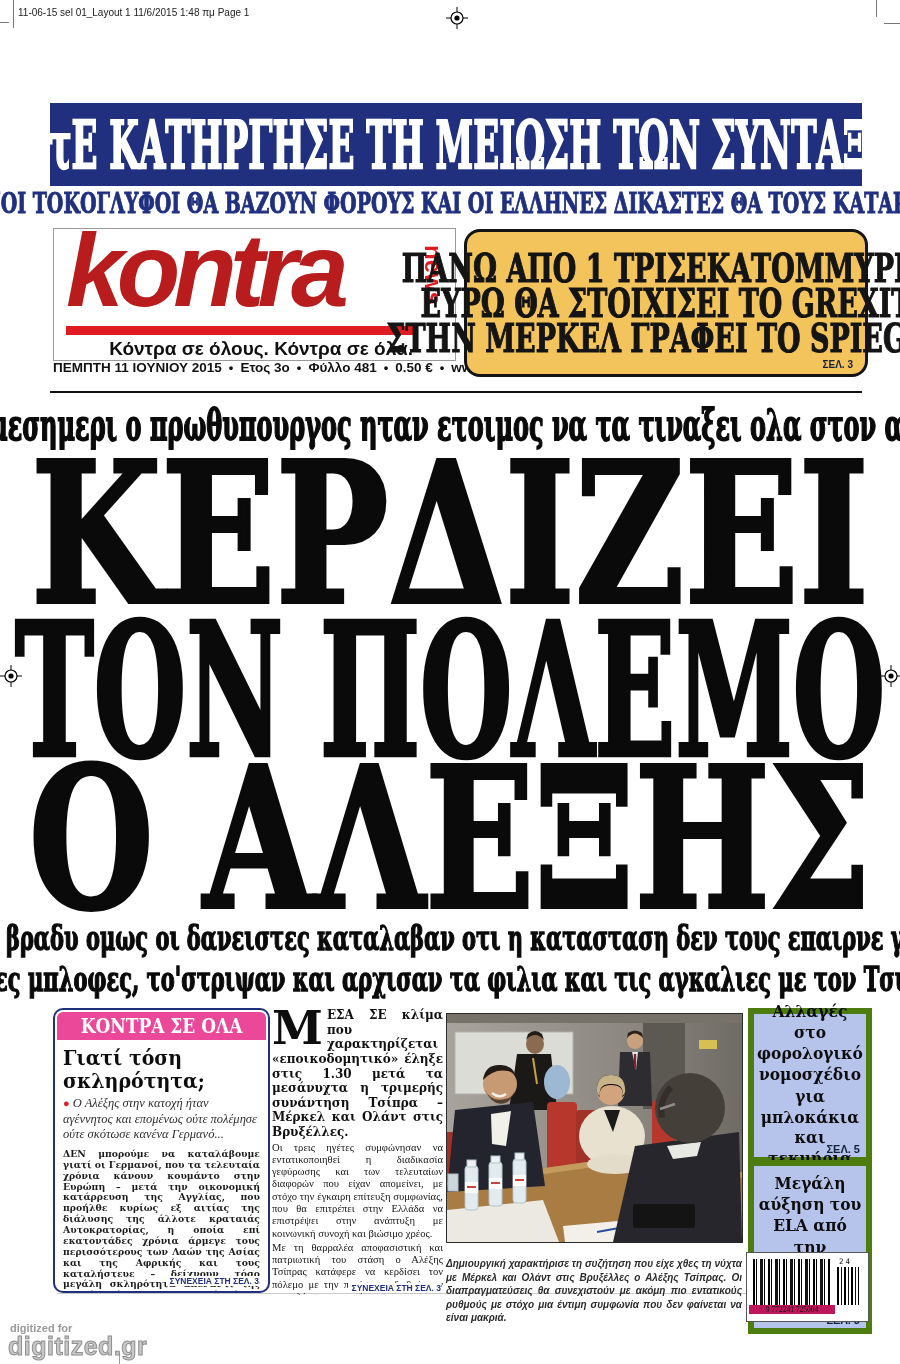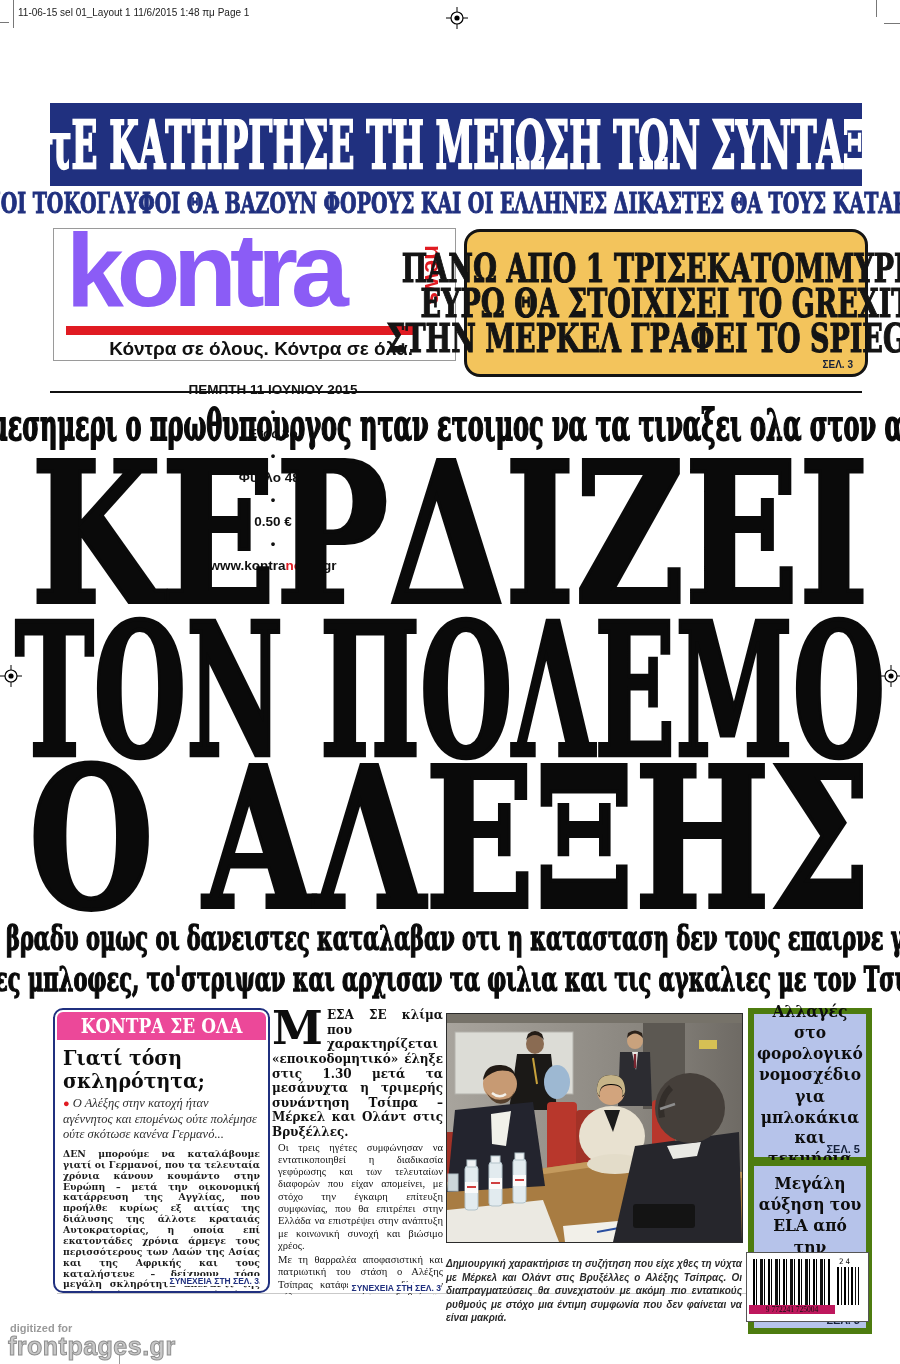--- a/index.html
+++ b/index.html
@@ -21,29 +21,29 @@
   .banner{left:50px;top:103px;width:812px;height:83px;background:#20307f;}
   .banner .cond{font-family:"DejaVu Serif",serif;font-weight:bold;font-size:34px;color:#fff;
         transform:scale(1.0,1.95);-webkit-text-stroke:1.2px #fff;}
   .subhead{left:44px;top:186px;width:812px;height:32px;}
   .subhead .cond{font-family:"DejaVu Serif",serif;font-weight:bold;font-size:19px;color:#20307f;
         transform:scale(1.0,1.5);-webkit-text-stroke:0.7px #20307f;}
 
   
   .logobox{left:53px;top:228px;width:401px;height:131px;border:1px solid #9a9a9a;background:#fff;}
   .logotext{position:absolute;left:12px;top:-16px;font-family:"Liberation Sans",sans-serif;
-        font-weight:bold;font-size:104px;letter-spacing:-7px;color:#8b5cf6;line-height:1.1;}
+        font-weight:bold;font-size:104px;letter-spacing:-7px;color:#b91c1c;line-height:1.1;font-style:italic;}
   .logonews{position:absolute;right:8px;top:16px;writing-mode:vertical-rl;
         font-family:"Liberation Sans",sans-serif;font-weight:bold;font-size:24px;color:#e01b22;}
   .redbar{position:absolute;left:12px;right:42px;top:97px;height:9px;background:#e01b22;}
   .tagline{position:absolute;right:42px;top:109px;font-family:"Liberation Sans",sans-serif;
         font-weight:bold;font-size:19px;color:#101010;}
-  .dateline{left:53px;top:382px;width:440px;height:20px;display:flex;align-items:center;gap:7px;
+  .dateline{left:53px;top:357px;width:440px;height:20px;display:flex;align-items:center;gap:7px;
         font-family:"Liberation Sans",sans-serif;font-size:13.5px;font-weight:bold;color:#111;
-        white-space:nowrap;flex-direction:column;}
+        white-space:nowrap;}
   .dateline .dot{font-size:13px;color:#111;}
   .site-mid{color:#e01b22;}
 
   
   .yellowbox{left:464px;top:229px;width:398px;height:142px;background:#f3c45c;border:3px solid #141414;
         border-radius:16px;display:flex;flex-direction:column;align-items:center;justify-content:center;gap:4px;}
   .yellowbox .cond{font-family:"DejaVu Serif",serif;font-weight:bold;font-size:27px;color:#141414;
         transform:scale(1.0,1.45);-webkit-text-stroke:0.8px #141414;}
   .yellowref{position:absolute;right:12px;bottom:4px;font-family:"Liberation Sans",sans-serif;
         font-weight:bold;font-size:10px;color:#14203a;}
@@ -86,21 +86,21 @@
         color:#1c1c1c;text-align:justify;margin:0 0 3px 0;}
   .leftbox-cont{position:absolute;right:9px;bottom:5px;font-family:"Liberation Sans",sans-serif;
         font-weight:bold;font-size:8.5px;color:#20307f;background:#fff;padding-left:4px;}
 
   
   .midcol{left:272px;top:1008px;width:171px;height:287px;overflow:hidden;}
   .dropcap{float:left;font-family:"DejaVu Serif",serif;font-weight:bold;font-size:46px;line-height:36px;
         margin:2px 4px 0 0;color:#0d0d0d;}
   .mid-lead{font-family:"DejaVu Serif",serif;font-weight:bold;font-size:12px;line-height:1.22;
         color:#101010;text-align:justify;margin:0;}
-  .mid-p{font-size:10.6px;line-height:1.16;color:#141414;text-align:justify;margin:2px 0 0 6px;}
+  .mid-p{font-size:10.6px;line-height:1.16;color:#141414;text-align:justify;margin:2px 0 0 0;}
   .mid-cont{position:absolute;right:2px;bottom:2px;font-family:"Liberation Sans",sans-serif;
         font-weight:bold;font-size:8.5px;color:#20307f;background:#fff;padding-left:4px;}
 
   
   .photo{left:446px;top:1013px;width:295px;height:228px;border:1px solid #2b2b2b;overflow:hidden;}
   .caption{left:446px;top:1247px;width:296px;font-family:"Liberation Sans",sans-serif;
         font-style:italic;font-weight:bold;font-size:10px;line-height:1.35;color:#2b2b2b;text-align:justify;}
 
   
   .sidebox{background:#b6c3ea;border:6px solid #4d7c0f;display:flex;align-items:center;justify-content:center;
@@ -330,15 +330,15 @@
   </div>
 
   <div class="abs barcodebox">
     <div class="bars-main"></div>
     <div class="bars-ean"></div>
     <div class="barcode-digits">9 772241 725004</div>
     <div class="barcode-sup">24</div>
   </div>
 
   <div class="abs wm1">digitized for</div>
-  <div class="abs wm2">frontpages.gr</div>
+  <div class="abs wm2">digitized.gr</div>
 
 </div>
 
 </body></html>

